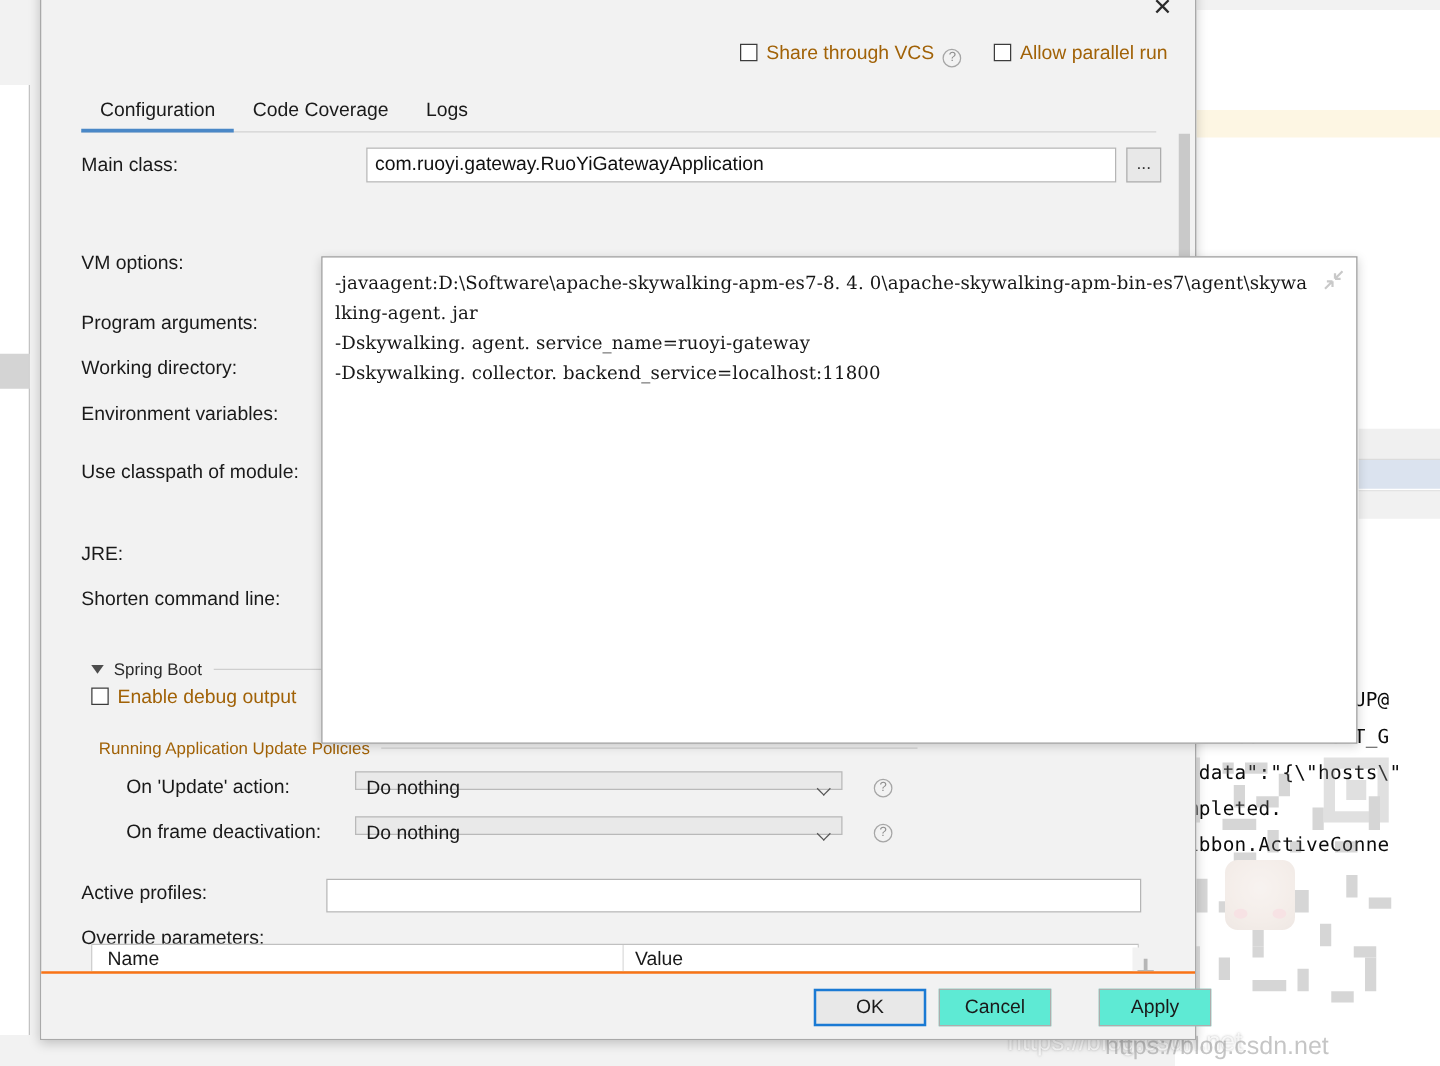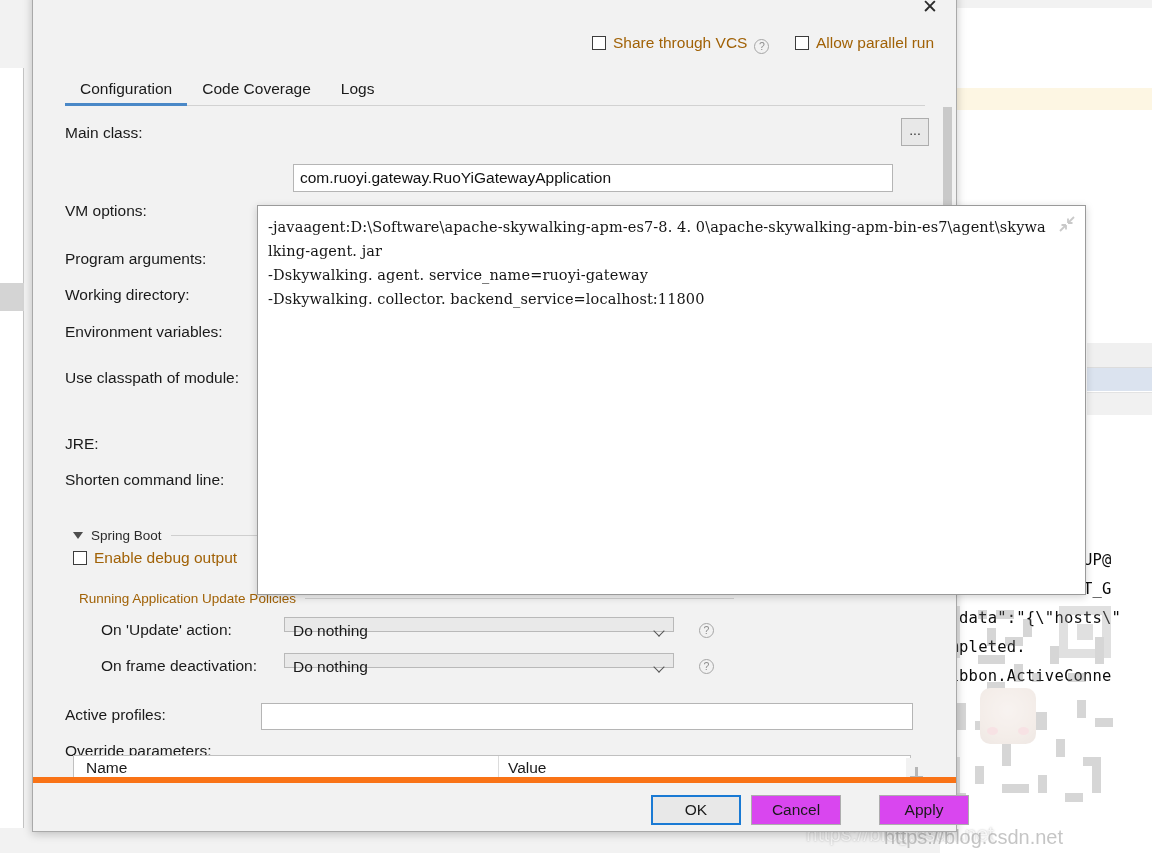--- a/index.html
+++ b/index.html
@@ -154,21 +154,21 @@
     position: absolute; left: 32px; top: 116px;
     width: 890px; height: 672px;
     overflow: hidden;
   }
 
   .row-label { position: absolute; font-size: 15.5px; color:#1a1a1a; white-space:nowrap; }
 
   .mainclass-input {
     position: absolute; left: 228px; top: 11px; width: 600px; height: 28px;
     border: 1px solid #b5b5b5; background:#fff; font-size:15.5px; color:#111;
-    padding: 2px 6px; font-family:"Liberation Sans",sans-serif; outline:none;margin-top:46px;
+    padding: 2px 6px; font-family:"Liberation Sans",sans-serif; outline:none;
   }
   .browse-btn {
     position: absolute; left: 836px; top: 11px; width: 28px; height: 28px;
     border: 1px solid #adadad; background: #e8e8e8;
     font-size: 14px; line-height: 22px; text-align: center; color:#333; cursor:pointer;
     font-family:"Liberation Sans",sans-serif;
   }
 
   
   .sec {
@@ -235,25 +235,25 @@
     background: #f2f2f2;
   }
   .dlg-scroll .thumb {
     position: absolute; left: 2px; top: 0px; width: 9px; height: 213px;
     background: #c9c9c9;
   }
 
   
   .footer {
     position: absolute; left: 0; bottom: 0; width: 100%; height: 54px;
-    background: #f2f2f2; border-top: 6px solid #f97316;
+    background: #f2f2f2; border-top: 2px solid #f97316;
   }
   .btn {
     position: absolute; top: 12px; height: 30px; width: 90px;
-    border: 1px solid #adadad; background: #d946ef;
+    border: 1px solid #adadad; background: #5eead4;
     font-size: 15.5px; color: #1a1a1a; cursor: pointer;
     font-family: "Liberation Sans", sans-serif;
     display: flex; align-items: center; justify-content: center;
   }
   .btn.primary { border: 2px solid #1a7ad4; background:#e8e8e8; }
 
   
   #vmpopup {
     position: absolute; left: 257px; top: 205px;
     width: 829px; height: 390px;

